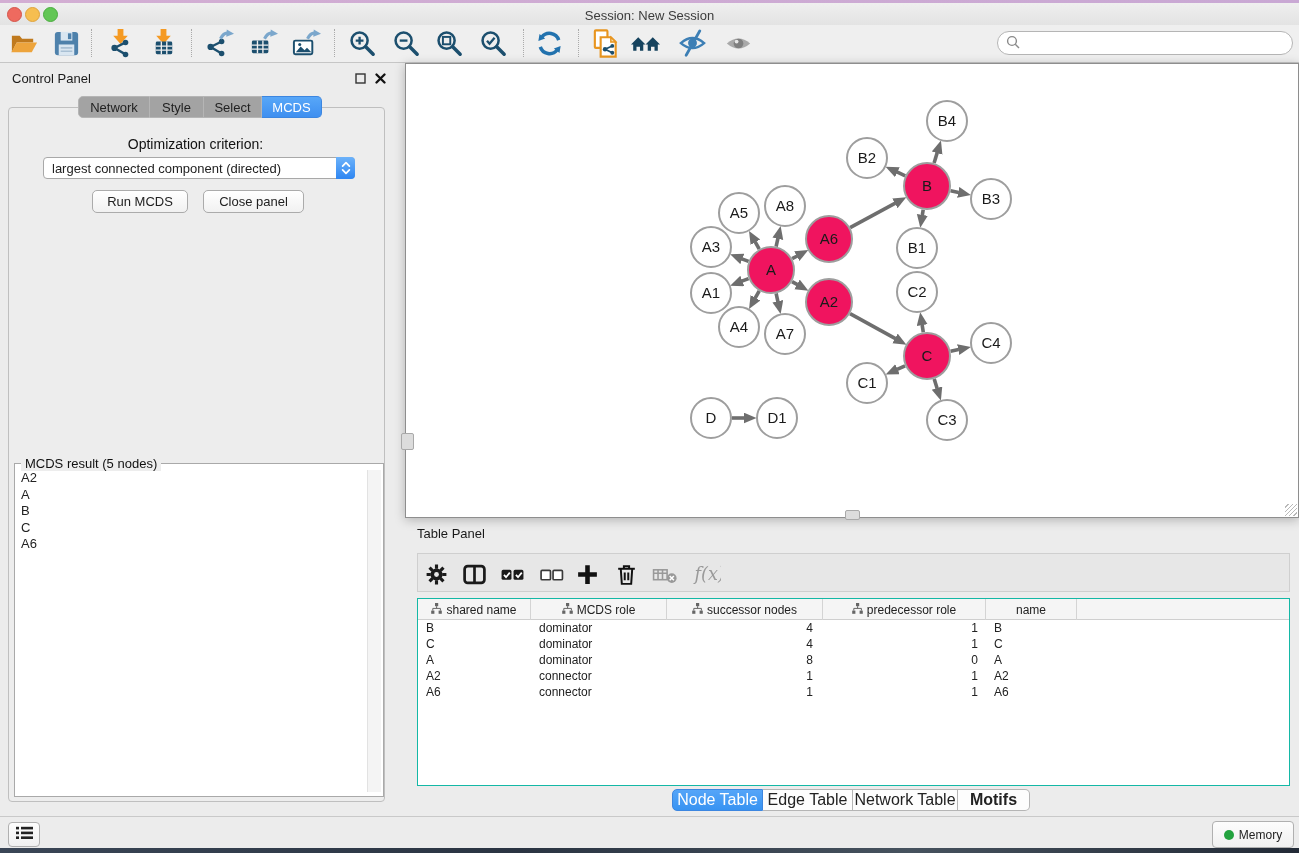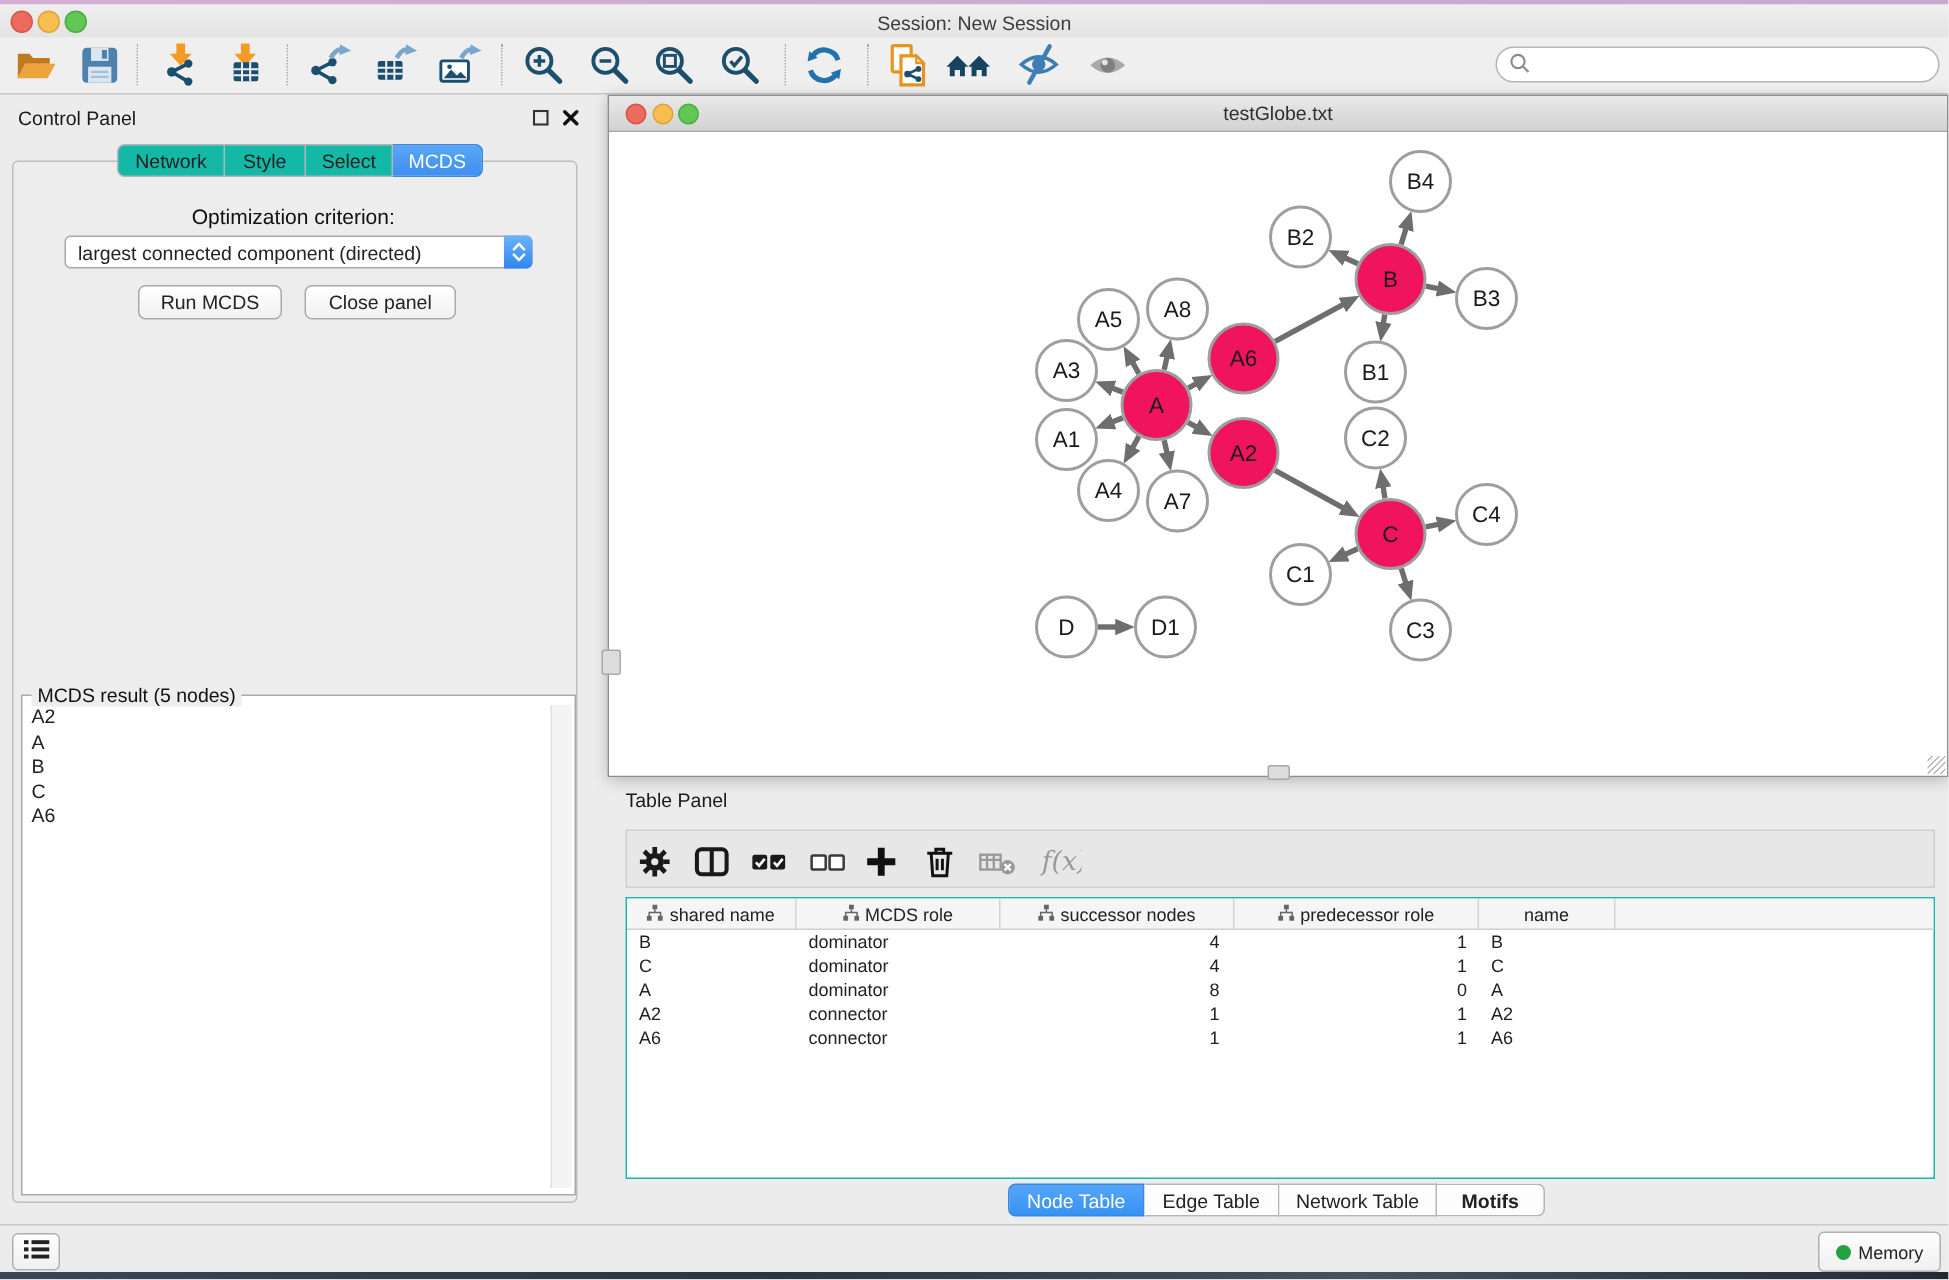--- a/index.html
+++ b/index.html
@@ -19,21 +19,21 @@
   .tb-icon{width:34px;height:34px;top:1px;display:flex;align-items:center;justify-content:center;cursor:default;}
   .tb-sep{width:0;top:4px;height:28px;border-left:1px dotted #AAAAAA;}
   .searchbox{left:997px;top:6px;width:296px;height:24px;background:#fff;border:1px solid #B5B5B5;
              border-radius:13px;display:flex;align-items:center;padding-left:8px;box-sizing:border-box;}
   .searchbox input{border:none;outline:none;flex:1;font:13px "Liberation Sans",sans-serif;background:transparent;margin-left:5px;}
   
   .cp-title{left:12px;top:71px;font-size:13px;color:#1A1A1A;text-align:center;}
   .panel-btns{display:flex;gap:9px;align-items:center;}
   .cp-pane{left:8px;top:107px;width:375px;height:693px;border:1px solid #BFBFBF;border-radius:4px;background:#EDEDED;}
   .cp-tabs{left:78px;top:96px;height:22px;display:flex;}
-  .cp-tab{height:22px;box-sizing:border-box;border:1px solid #B5B5B5;border-left:none;background:#14b8a6;
+  .cp-tab{height:22px;box-sizing:border-box;border:1px solid #B5B5B5;border-left:none;background:#a3a3a3;
           display:flex;align-items:center;justify-content:center;font-size:13px;cursor:default;}
   .cp-tab:first-child{border-left:1px solid #B5B5B5;border-radius:5px 0 0 5px;}
   .cp-tab:last-child{border-radius:0 5px 5px 0;}
   .cp-tab.sel{background:linear-gradient(#58A7F8,#3E8FF0);border-color:#3C86E0;color:#fff;}
   .opt-label{left:8px;top:136px;width:375px;text-align:center;font-size:14px;color:#111;}
   .dropdown{left:43px;top:157px;width:312px;height:22px;background:#fff;border:1px solid #A8A8A8;border-radius:4px;
             box-sizing:border-box;display:flex;align-items:center;cursor:default;}
   .dropdown .dval{flex:1;padding-left:8px;font-size:13px;white-space:nowrap;}
   .spinner{width:19px;height:22px;margin:-1px -1px -1px 0;border-radius:0 4px 4px 0;
            background:linear-gradient(#6CB2FA,#2E86F2);display:flex;align-items:center;justify-content:center;}
@@ -62,21 +62,21 @@
   .tp-icon{top:7px;height:26px;display:flex;align-items:center;justify-content:center;cursor:default;}
   .dtable{left:12px;top:76px;width:873px;height:188px;background:#fff;border:1px solid #14b8a6;box-sizing:border-box;overflow:hidden;}
   .thead{display:flex;height:21px;background:#F5F5F5;border-bottom:1px solid #CFCFCF;box-sizing:border-box;}
   .th{display:flex;align-items:center;justify-content:center;gap:4px;font-size:12px;color:#222;
       border-right:1px solid #D4D4D4;box-sizing:border-box;height:21px;cursor:default;}
   .th.filler{border-right:none;flex:1;}
   .trow{display:flex;height:16px;align-items:center;cursor:default;}
   .td{font-size:12px;box-sizing:border-box;white-space:nowrap;overflow:hidden;}
   .tp-tabs{left:267px;top:267px;height:22px;display:flex;}
   .tp-tab{height:22px;box-sizing:border-box;border:1px solid #B5B5B5;border-left:none;background:#FDFDFD;
-          display:flex;align-items:center;justify-content:center;font-size:13px;cursor:default;}
+          display:flex;align-items:center;justify-content:center;font-size:16px;cursor:default;}
   .tp-tab:first-child{border-left:1px solid #B5B5B5;border-radius:5px 0 0 5px;}
   .tp-tab:last-child{border-radius:0 5px 5px 0;}
   .tp-tab.sel{background:linear-gradient(#55A5F8,#3793F2);border-color:#3C86E0;color:#fff;}
   
   .statusbar{left:0;top:816px;width:1299px;height:32px;background:#ECECEC;border-top:1px solid #C9C9C9;box-sizing:border-box;}
   .sb-btn{left:8px;top:5px;width:30px;height:23px;background:linear-gradient(#FDFDFD,#F0F0F0);
           border:1px solid #B0B0B0;border-radius:4px;display:flex;align-items:center;justify-content:center;}
   .mem-btn{left:1212px;top:4px;width:80px;height:25px;background:linear-gradient(#FDFDFD,#F0F0F0);
            border:1px solid #B0B0B0;border-radius:4px;display:flex;align-items:center;justify-content:center;gap:5px;font-size:12px;}
   .mem-dot{width:10px;height:10px;border-radius:50%;background:#23A33F;}
@@ -290,26 +290,20 @@
   <div class="abs result-list" id="result-list">
       <div class="result-item">A2</div>
       <div class="result-item">A</div>
       <div class="result-item">B</div>
       <div class="result-item">C</div>
       <div class="result-item">A6</div>
     </div>
   <div class="abs list-scroll"></div>
 
   <div class="abs netwin">
-    <div class="abs net-titlebar">
-      <div class="abs net-tl" style="left:11px;background:#EE6A5F;border:1px solid #D5554A;"></div>
-      <div class="abs net-tl" style="left:29px;background:#F6BE50;border:1px solid #DFA33C;"></div>
-      <div class="abs net-tl" style="left:46px;background:#62C655;border:1px solid #4AAD3F;"></div>
-      <div class="abs net-title">testGlobe.txt</div>
-    </div>
     <div class="abs net-canvas">
       <svg id="graph-svg" width="892" height="429" viewBox="0 0 892 429">
           <defs>
             <marker id="arrw" markerUnits="userSpaceOnUse" markerWidth="14" markerHeight="12" refX="0.5" refY="5.5" orient="auto">
               <path d="M0 0L13 5.5L0 11z" fill="#6E6E6E"></path>
             </marker>
           </defs>
           <line x1="353.25116583901666" y1="161.07238915074845" x2="349.15464697135207" y2="153.77546491772088" stroke="#6E6E6E" stroke-width="3.6" marker-end="url(#arrw)"></line>
           <line x1="370.12872509133035" y1="158.5543995824897" x2="371.94800299942074" y2="150.23770057407665" stroke="#6E6E6E" stroke-width="3.6" marker-end="url(#arrw)"></line>
           <line x1="342.5900931847508" y1="173.40953572082114" x2="335.81362187096767" y2="170.81188838387092" stroke="#6E6E6E" stroke-width="3.6" marker-end="url(#arrw)"></line>

